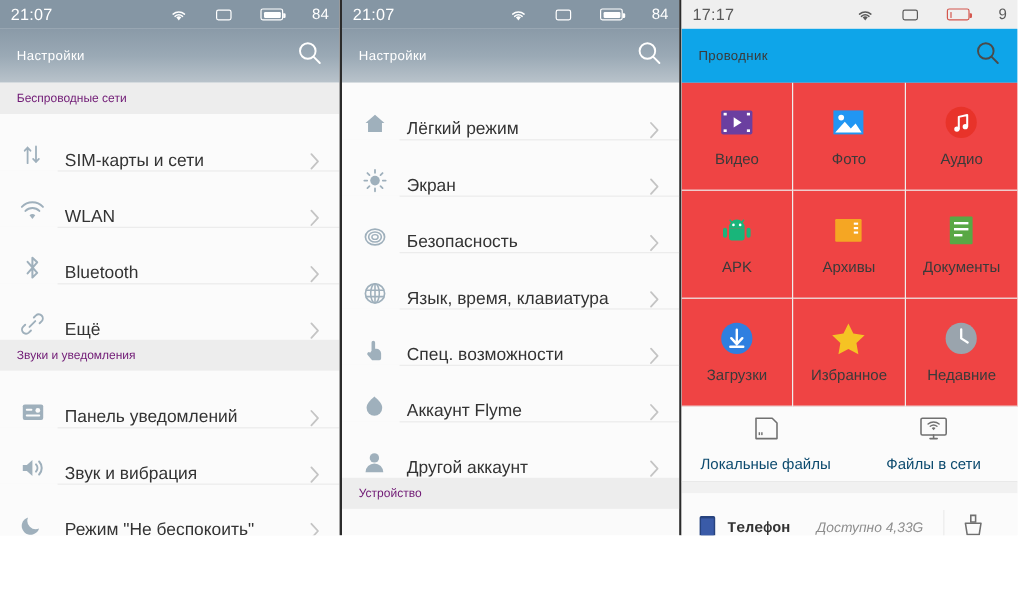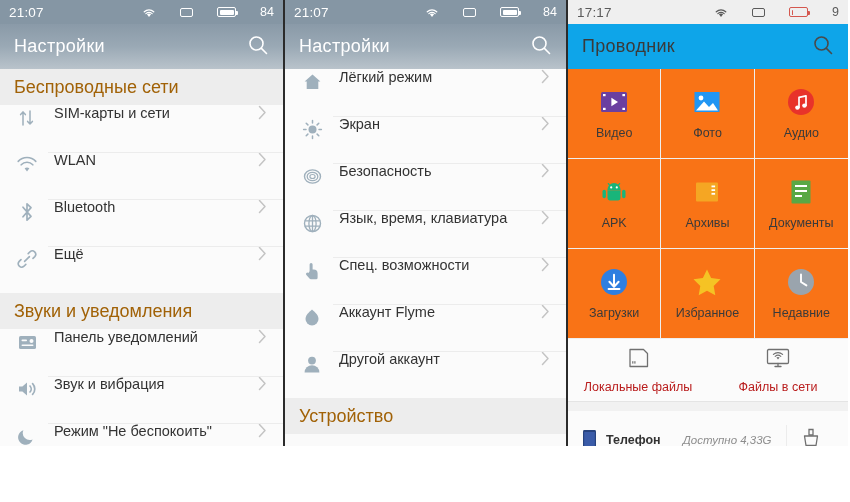--- a/index.html
+++ b/index.html
@@ -41,62 +41,62 @@
   
   .titlebar {
     height:45px; display:flex; align-items:center; justify-content:space-between;
     padding:0 14px;
   }
   .titlebar.grad {
     background:linear-gradient(180deg,#8a9aa8 0%,#9aa9b5 50%,#b9c3cb 100%);
     color:#ffffff;
   }
   .titlebar.plain { background:#0ea5e9; color:#3a3a3a; }
-  .title-text { font-size:18px; letter-spacing:.3px; }
+  .title-text { font-size:11px; letter-spacing:.3px; }
   .search-ico { width:22px; height:22px; }
 
   
   .list { background:#fbfbfb; }
   .section-head {
-    background:#ededed; color:#a16207; font-size:18px;
+    background:#ededed; color:#701a75; font-size:10px;
     padding:8px 14px 7px 14px;
   }
   .row {
-    display:flex; align-items:flex-start; height:47px; padding:0 12px 0 14px;
+    display:flex; align-items:flex-end; height:47px; padding:0 12px 0 14px;
     background:#fbfbfb; position:relative;
   }
   .row + .row:before {
     content:""; position:absolute; left:48px; right:0; top:0; height:1px; background:#ececec;
   }
   .row-ico { width:26px; height:26px; flex:0 0 26px; display:flex; align-items:center; justify-content:center; color:#9fb0bc; }
   .row-label { flex:1; margin-left:14px; font-size:14.5px; color:#333333; }
   .chev { width:9px; height:15px; flex:0 0 9px; color:#c4c4c4; margin-right:4px; }
 
   
-  .grid { display:grid; grid-template-columns:repeat(3,1fr); background:#f97316; }
+  .grid { display:grid; grid-template-columns:repeat(3,1fr); background:#ef4444; }
   .cell {
     height:90px; display:flex; flex-direction:column; align-items:center; justify-content:center;
     gap:9px; border-right:1px solid #eeeeee; border-bottom:1px solid #eeeeee;
   }
   .cell:nth-child(3n) { border-right:none; }
   .cell-label { font-size:12.5px; color:#3a3a3a; }
   .cell-ico { width:30px; height:30px; display:flex; align-items:center; justify-content:center; }
 
   .grid2 { display:grid; grid-template-columns:repeat(2,1fr); background:#fbfbfb; border-bottom:1px solid #e4e4e4; }
   .cell2 { height:62px; display:flex; flex-direction:column; align-items:center; justify-content:center; gap:7px; }
-  .cell2-label { font-size:12.5px; color:#b91c1c; }
+  .cell2-label { font-size:12.5px; color:#0c4a6e; }
 
   .storage-sep { height:9px; background:#f1f1f1; }
   .storage {
     display:flex; align-items:center; padding:10px 14px 0 14px; background:#fbfbfb; height:48px;
   }
   .phone-ico { width:15px; height:22px; flex:0 0 15px; }
   .storage-mid { flex:1; margin-left:9px; }
   .storage-top { display:flex; align-items:baseline; }
-  .storage-name { font-size:12.5px; font-weight:bold; color:#333333; }
+  .storage-name { font-size:12.5px; font-weight:bold; color:#333333;font-family:Liberation Mono, monospace; }
   .storage-avail { font-size:11.5px; color:#8d8d8d; margin-left:22px;font-style:italic; }
   .bar { height:4px; background:#dedede; border-radius:2px; margin-top:5px; overflow:hidden; }
   .bar-fill { height:100%; background:#f2c045; border-radius:2px; }
   .clean-wrap { width:48px; display:flex; align-items:center; justify-content:center; border-left:1px solid #ececec; height:30px; }
 </style>
 </head>
 <body>
 
 <div class="panel panel-1">
 

